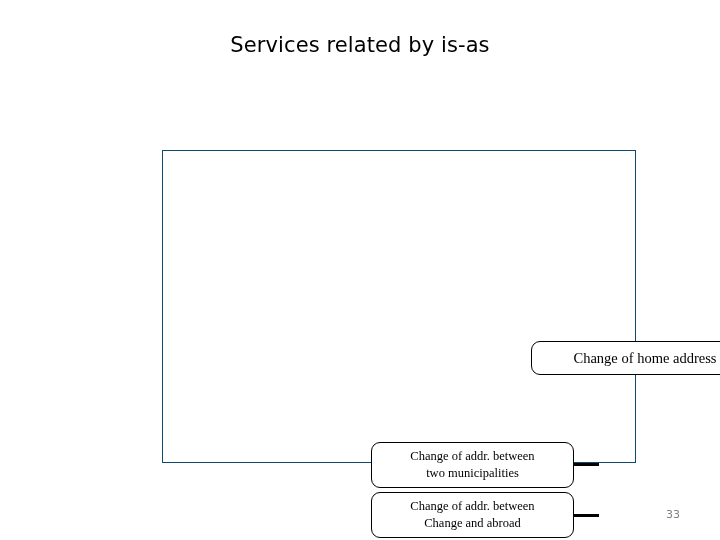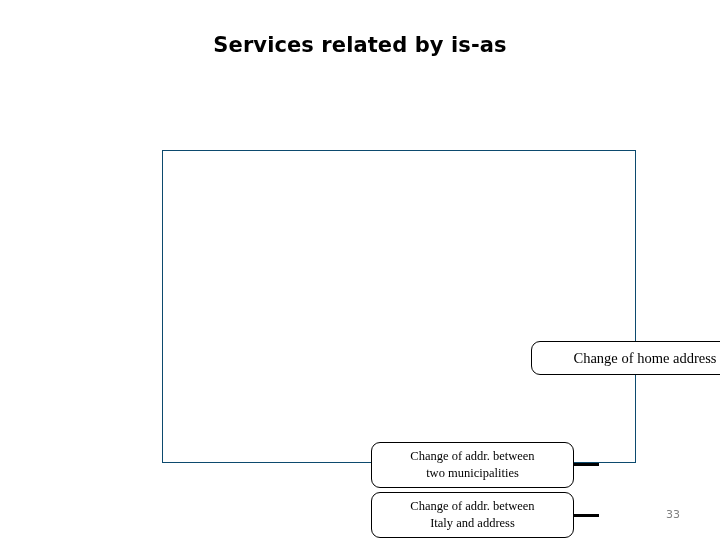--- a/index.html
+++ b/index.html
@@ -21,21 +21,21 @@
 
   
   #slide-title {
     position: absolute;
     left: 0px;
     top: 31px;
     width: 720px;
     text-align: center;
     font-family: "DejaVu Sans", sans-serif;
     font-size: 21px;
-    font-weight: 700;
+    font-weight: 400;
     color: #000000;
     letter-spacing: 0.1px;
     line-height: 28px;
     white-space: nowrap;
   }
 
   
   #diagram-frame {
     position: absolute;
     left: 162px;
@@ -134,21 +134,21 @@
     <div class="node-box" id="node-child-0">
       <span class="node-label">
         <span>Change of addr. between</span><br>
         <span>two municipalities</span>
       </span>
     </div>
 
     <div class="node-box" id="node-child-1">
       <span class="node-label">
         <span>Change of addr. between</span><br>
-        <span>Italy and address</span>
+        <span>Change and abroad</span>
       </span>
     </div>
 
     <div class="connector" id="connector-0"></div>
     <div class="connector" id="connector-1"></div>
 
   </div>
 
   <div id="page-number">33</div>
 

